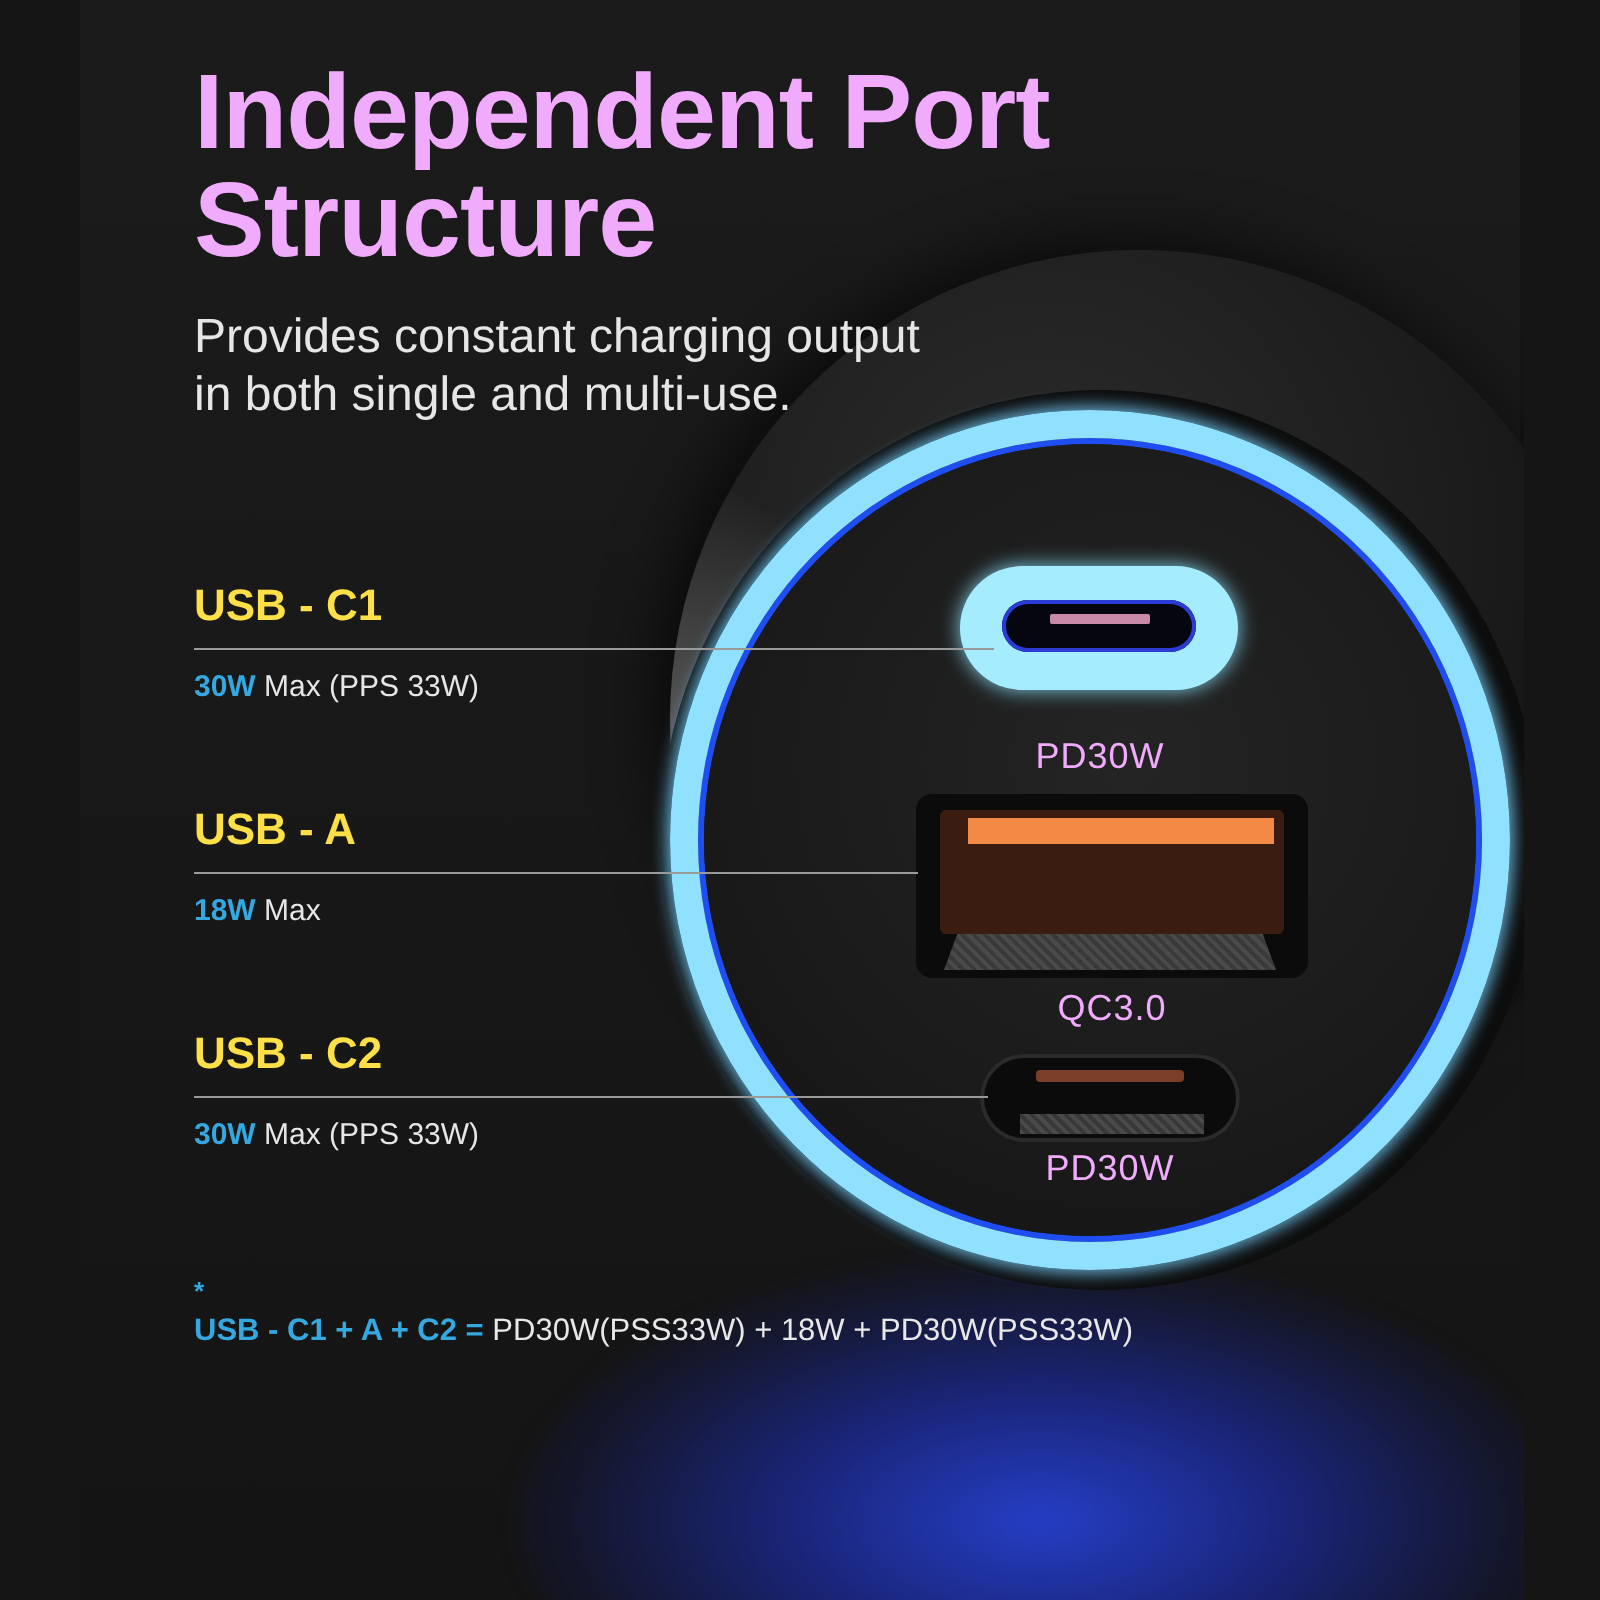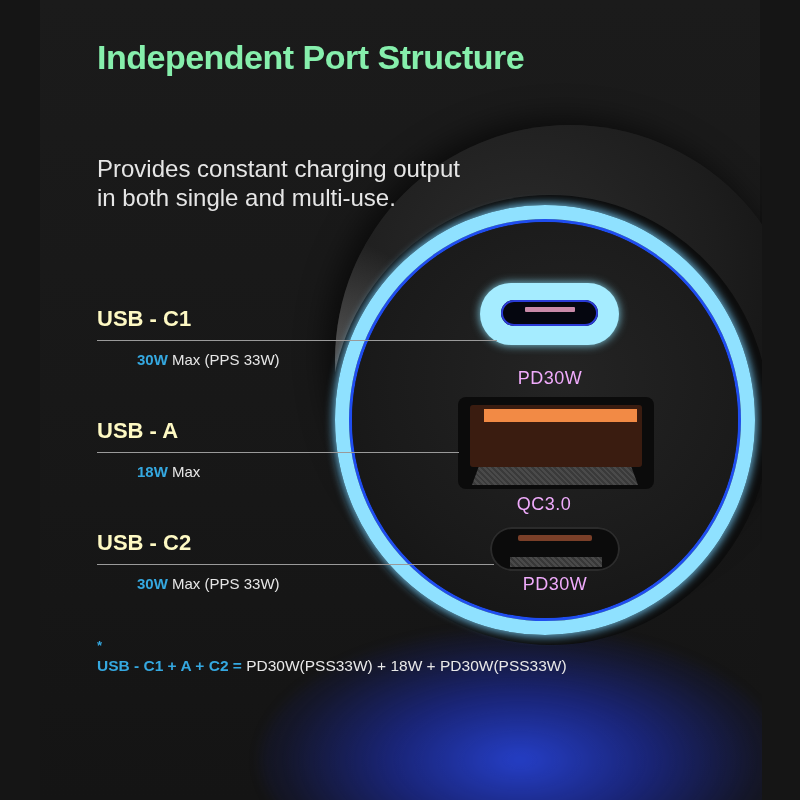--- a/index.html
+++ b/index.html
@@ -83,30 +83,30 @@
     }
     .port-c2 .ledge {
       position:absolute; left:20px; top:30px; width:92px; height:10px;
       background:repeating-linear-gradient(45deg,#4a4a4a 0 2px,#383838 2px 4px);
     }
     .port-label {
       position:absolute; font-size:18px; color:#f0abfc; letter-spacing:0.5px; text-align:center; width:140px;
     }
     
     .title {
-      position:absolute; left:97px; top:30px; font-size:34px; font-weight:bold; line-height:54px;
-      letter-spacing:-0.5px; color:#86efac; margin:0; width:480px;
+      position:absolute; left:97px; top:30px; font-size:53px; font-weight:bold; line-height:54px;
+      letter-spacing:-0.5px; color:#f0abfc; margin:0; width:480px;
     }
     .subtitle {
       position:absolute; left:97px; top:154px; font-size:24px; line-height:29px; color:#e6e6e6; width:380px;
     }
     .port-item { position:absolute; left:97px; width:390px; }
-    .port-item .name { font-size:22px; font-weight:bold; color:#fef9c3; height:30px; line-height:30px;margin-top:16px; }
+    .port-item .name { font-size:22px; font-weight:bold; color:#fde047; height:30px; line-height:30px; }
     .port-item .rule { height:1px; background:#9a9a9a; margin-top:6px; }
-    .port-item .spec { font-size:15px; color:#e6e6e6; margin-top:10px;margin-left:40px; }
+    .port-item .spec { font-size:15px; color:#e6e6e6; margin-top:10px; }
     .port-item .spec .accent { color:#35a8e0; font-weight:bold; }
     .combos { position:absolute; left:97px; top:638px; width:600px; }
     .combos .star { font-size:13px; color:#35a8e0; font-weight:bold; height:16px; }
     .combo { font-size:15.5px; line-height:24px; color:#e8e8e8; white-space:nowrap; }
     .combo .k { color:#35a8e0; font-weight:bold; }
   </style>
 </head>
 <body>
 
 <div class="bg-panel"></div>
@@ -124,21 +124,21 @@
       <div class="pin"></div>
     </div>
   </div>
   <div class="port-label" style="left:480px; top:368px;">PD30W</div>
 
   <div class="port-a">
     <div class="cavity"></div>
     <div class="tongue"></div>
     <div class="ledge"></div>
   </div>
-  <div class="port-label" style="left:474px; top:494px;">QC3.0</div>
+  <div class="port-label" style="left:486px; top:494px;">QC3.0</div>
 
   <div class="port-c2">
     <div class="pin"></div>
     <div class="ledge"></div>
   </div>
   <div class="port-label" style="left:485px; top:574px;">PD30W</div>
 
   <div class="right-crop"></div>
 </div>
 

